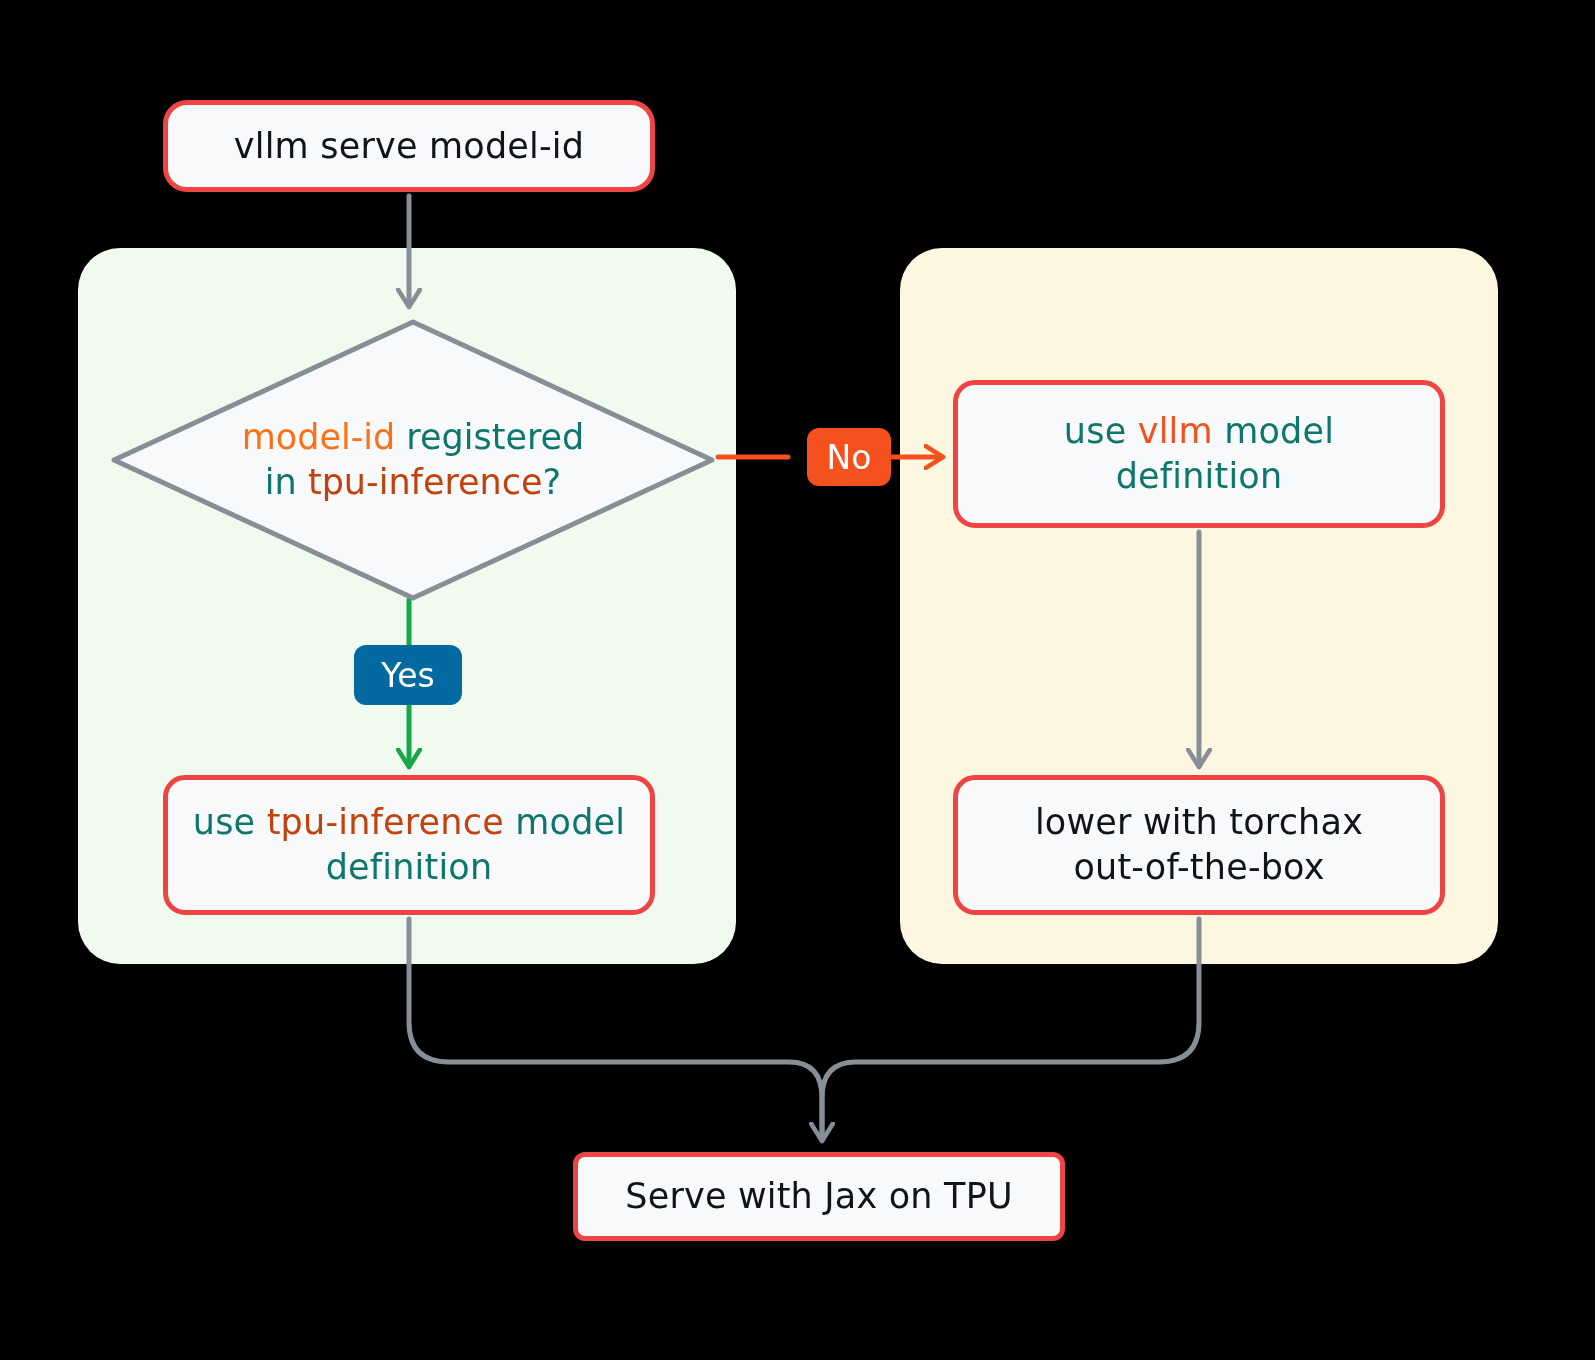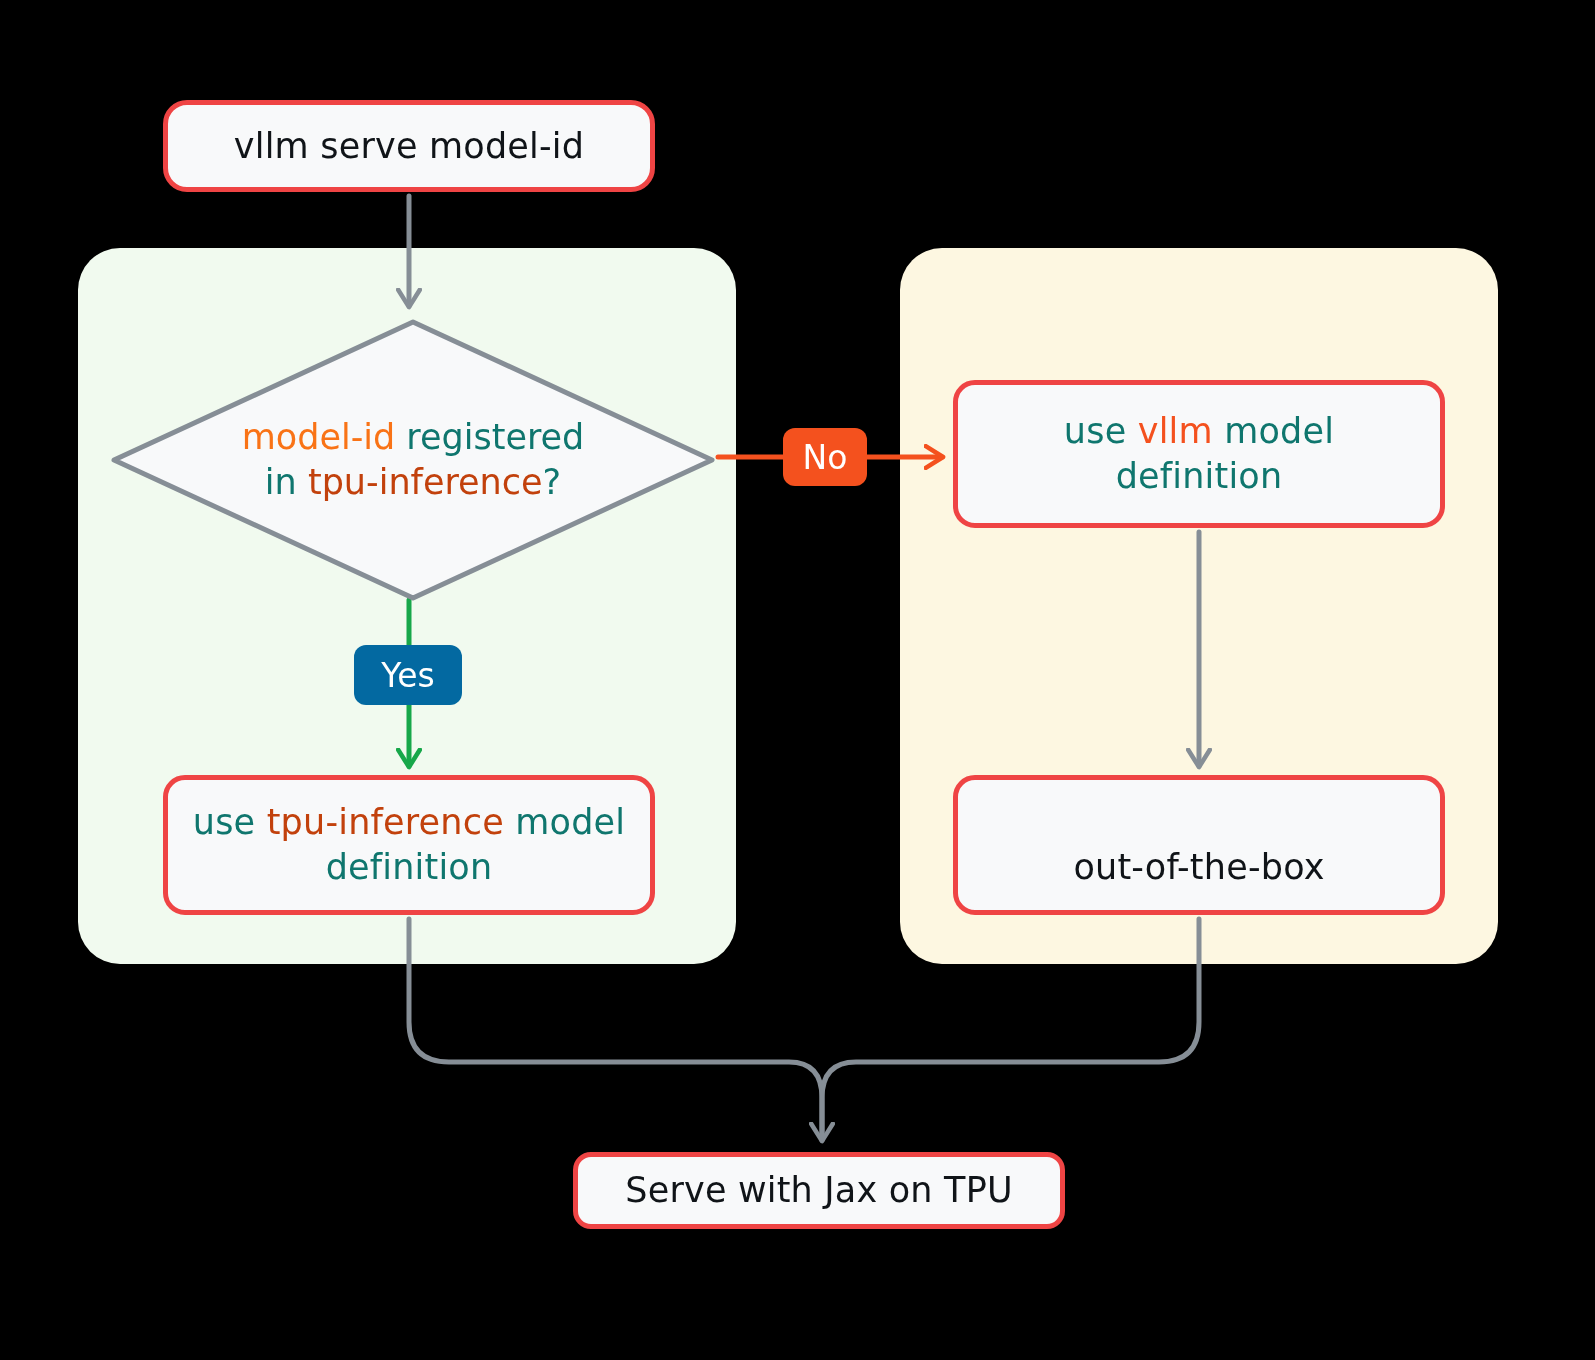--- a/index.html
+++ b/index.html
@@ -41,21 +41,21 @@
     font-size: 35px;
     font-weight: 500;
     line-height: 1.28;
     letter-spacing: 0.2px;
     padding: 6px 20px;
   }
   #node-start  { left: 163px; top: 100px;  width: 492px; height: 92px;  border-radius: 24px; }
   #node-tpu    { left: 163px; top: 775px;  width: 492px; height: 140px; border-radius: 22px; }
   #node-vllm   { left: 953px; top: 380px;  width: 492px; height: 148px; }
   #node-torchax{ left: 953px; top: 775px;  width: 492px; height: 140px; }
-  #node-serve  { left: 573px; top: 1152px; width: 492px; height: 77px; border-radius: 18px; }
+  #node-serve  { left: 573px; top: 1152px; width: 492px; height: 89px; border-radius: 12px; }
 
   .diamond-wrap {
     position: absolute;
     left: 108px; top: 316px;
     width: 610px; height: 288px;
   }
   .diamond-wrap svg { position: absolute; left: 0; top: 0; }
   .diamond-label {
     position: absolute;
     left: 0; top: 0;
@@ -79,21 +79,21 @@
     position: absolute;
     box-sizing: border-box;
     display: flex;
     align-items: center;
     justify-content: center;
     color: #ffffff;
     font-size: 33px;
     font-weight: 500;
     border-radius: 12px;
   }
-  #badge-no  { left: 783px; top: 428px; width: 84px;  height: 58px; background: #f4511e; }
+  #badge-no  { left: 807px; top: 428px; width: 84px;  height: 58px; background: #f4511e; }
   #badge-yes { left: 354px; top: 645px; width: 108px; height: 60px; background: #0369a1; }
 
   #edges {
     position: absolute;
     left: 0; top: 0;
     width: 1595px; height: 1360px;
     pointer-events: none;
   }
 </style>
 </head>
@@ -157,20 +157,20 @@
 
   <div class="node" id="node-vllm">
     <span><span class="tok-black">use </span><span class="tok-orange">vllm</span><span class="tok-black"> model definition</span></span>
   </div>
 
   <div class="node" id="node-tpu">
     <span><span class="tok-black">use </span><span class="tok-green">tpu-inference</span><span class="tok-black"> model definition</span></span>
   </div>
 
   <div class="node" id="node-torchax">
-    <span><br><span>out-of-the-box</span></span>
+    <span><span>lower with torchax</span><br><span>out-of-the-box</span></span>
   </div>
 
   <div class="node" id="node-serve">
     <span>Serve with Jax on TPU</span>
   </div>
 
 </div>
 
 </body></html>

